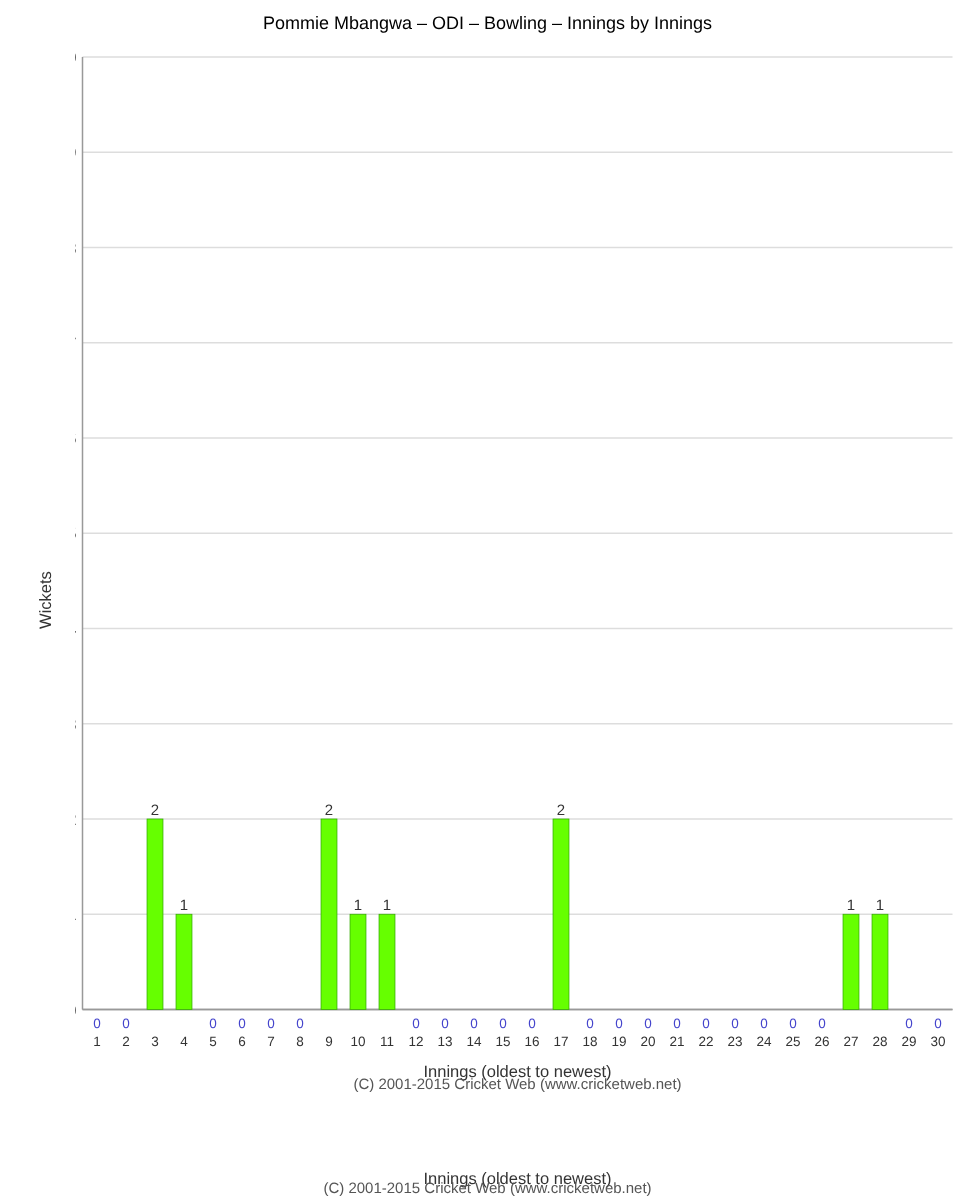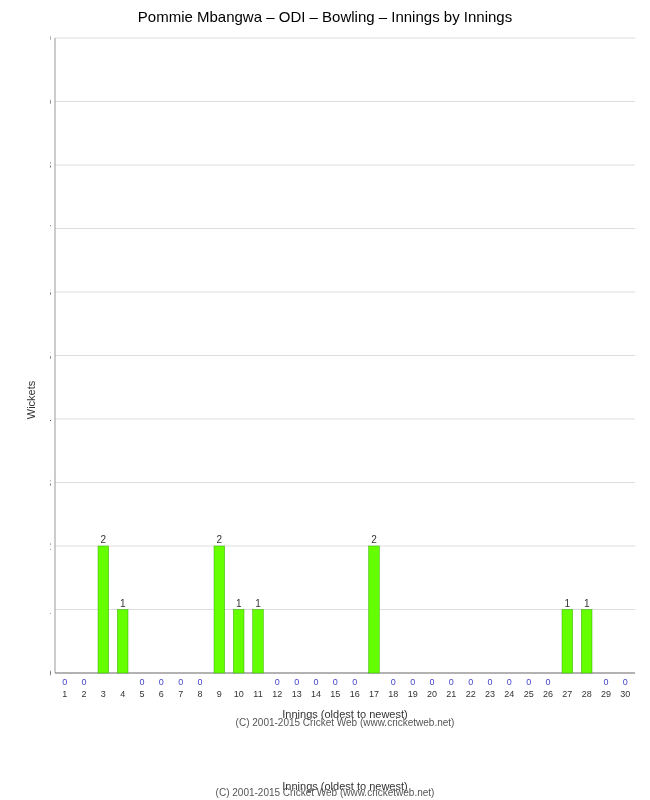--- a/index.html
+++ b/index.html
@@ -12,21 +12,21 @@
       overflow: hidden;
     }
     .chart-container {
       width: 650px;
       height: 800px;
       position: relative;
       background: #fff;
     }
     .chart-title {
       text-align: center;
-      font-size: 15px;
+      font-size: 12px;
       padding-top: 8px;
       padding-bottom: 4px;
       color: #000;
     }
     .y-axis-label {
       position: absolute;
       left: 12px;
       top: 50%;
       transform: translateY(-50%) rotate(-90deg);
       font-size: 11px;

